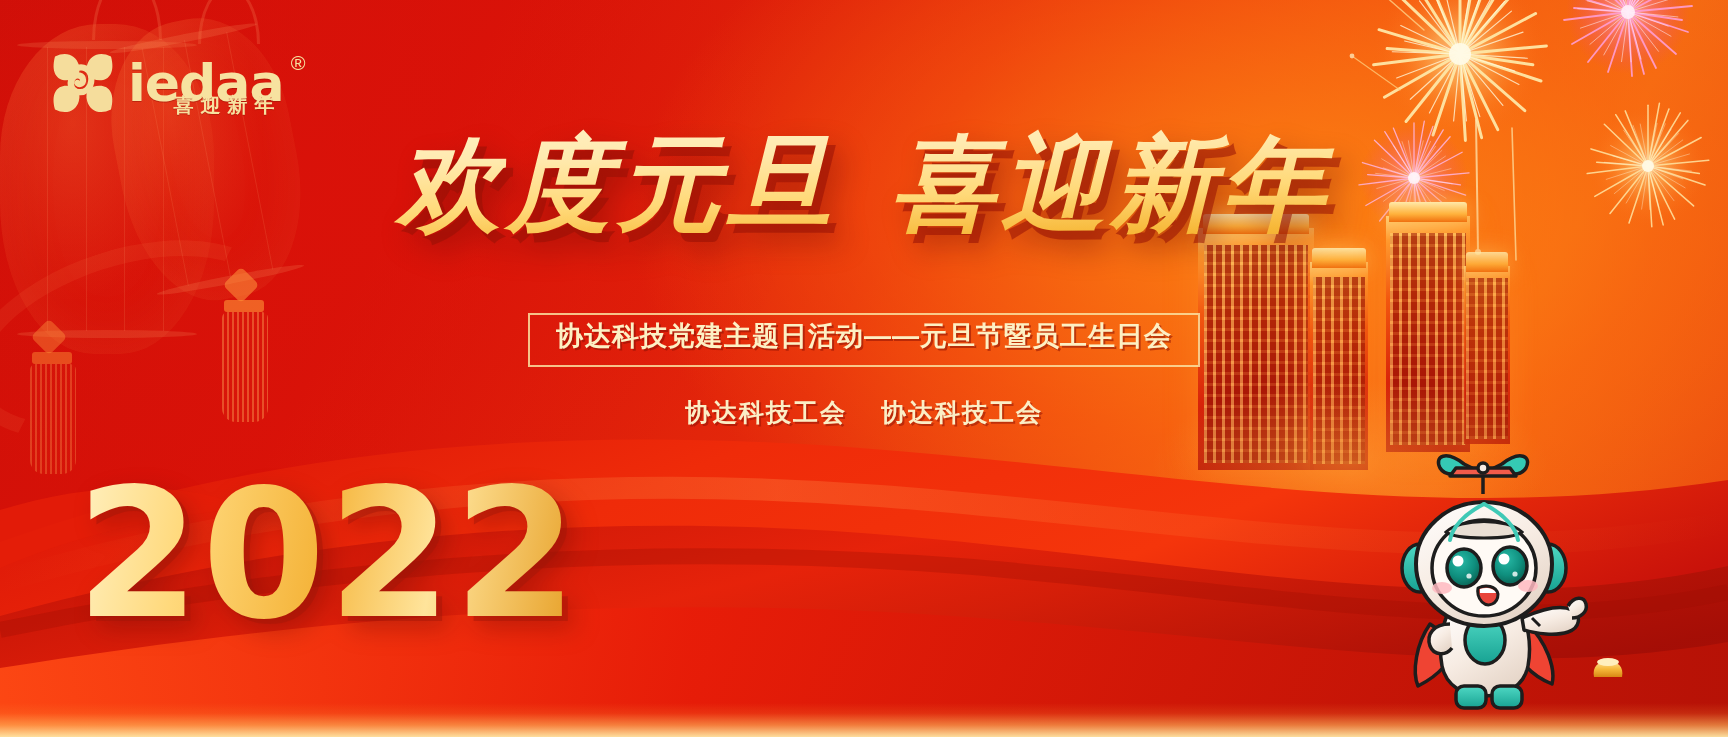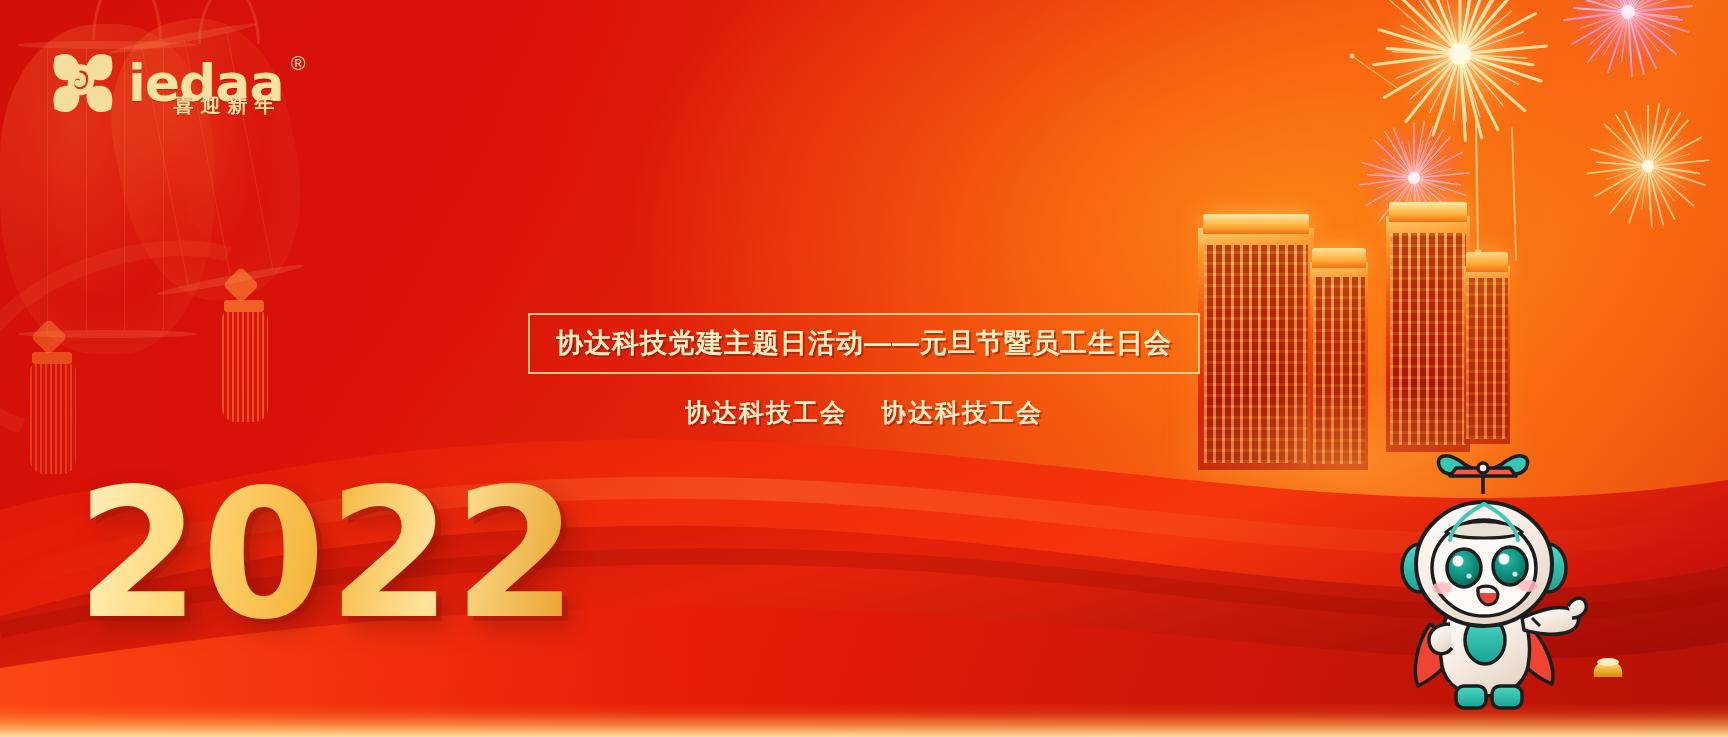--- a/index.html
+++ b/index.html
@@ -121,21 +121,21 @@
     -webkit-background-clip: text; background-clip: text;
     filter: drop-shadow(7px 9px 0 rgba(150,16,6,0.55)) drop-shadow(10px 13px 14px rgba(110,10,4,0.42));
     white-space: nowrap;
   }
   .headline .gap { display: inline-block; width: 54px; }
 
   
   .subtitle-box {
     position: absolute; left: 50%; top: 313px; transform: translateX(-50%);
     border: 2px solid rgba(250,225,160,0.85);
-    padding: 10px 26px 11px;
+    padding: 3px 26px 11px;
     white-space: nowrap;
   }
   .subtitle-text {
     font-size: 27px; font-weight: 700; letter-spacing: 1px;
     color: #fdf0c4;
     text-shadow: 2px 2px 0 rgba(140,18,6,0.55);
   }
 
   
   .org-line {
@@ -359,20 +359,23 @@
                  C41,37 50,39 50,46 C50,51 45,53 42,50" fill="none" stroke="#f5dd9c" stroke-width="9" stroke-linecap="round"></path>
       </svg>
     </div>
     <div class="logo-word">
       <div class="logo-latin">iedaa</div>
       <div class="logo-cn">喜迎新年</div>
       <div class="logo-reg">®</div>
     </div>
   </div>
 
+  <div class="headline">
+    <span>欢度元旦</span><span class="gap"></span><span>喜迎新年</span>
+  </div>
 
   <div class="subtitle-box">
     <div class="subtitle-text">协达科技党建主题日活动——元旦节暨员工生日会</div>
   </div>
 
   <div class="org-line">
     <span>协达科技工会</span><span class="sep"></span><span>协达科技工会</span>
   </div>
 
   <div class="year">2022</div>

